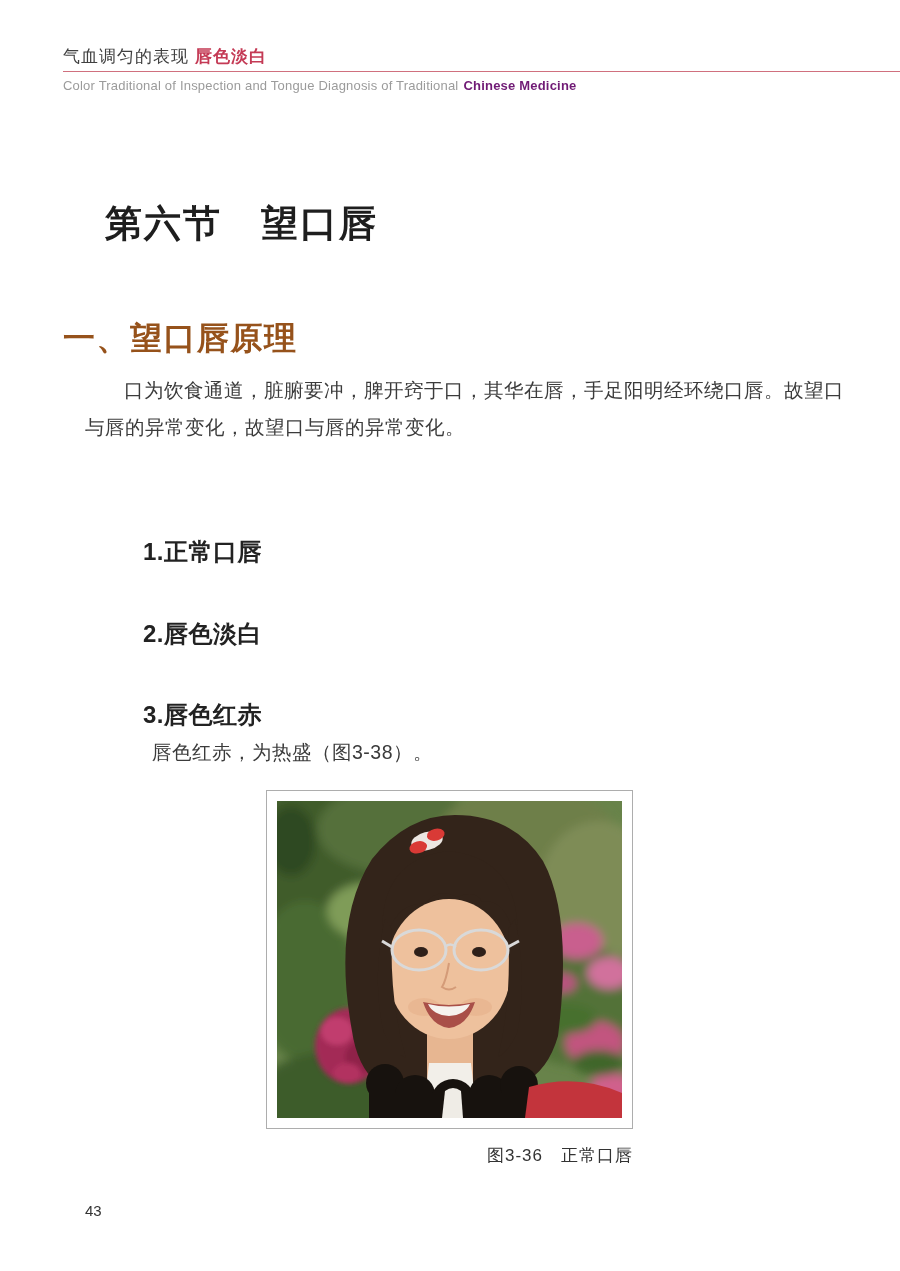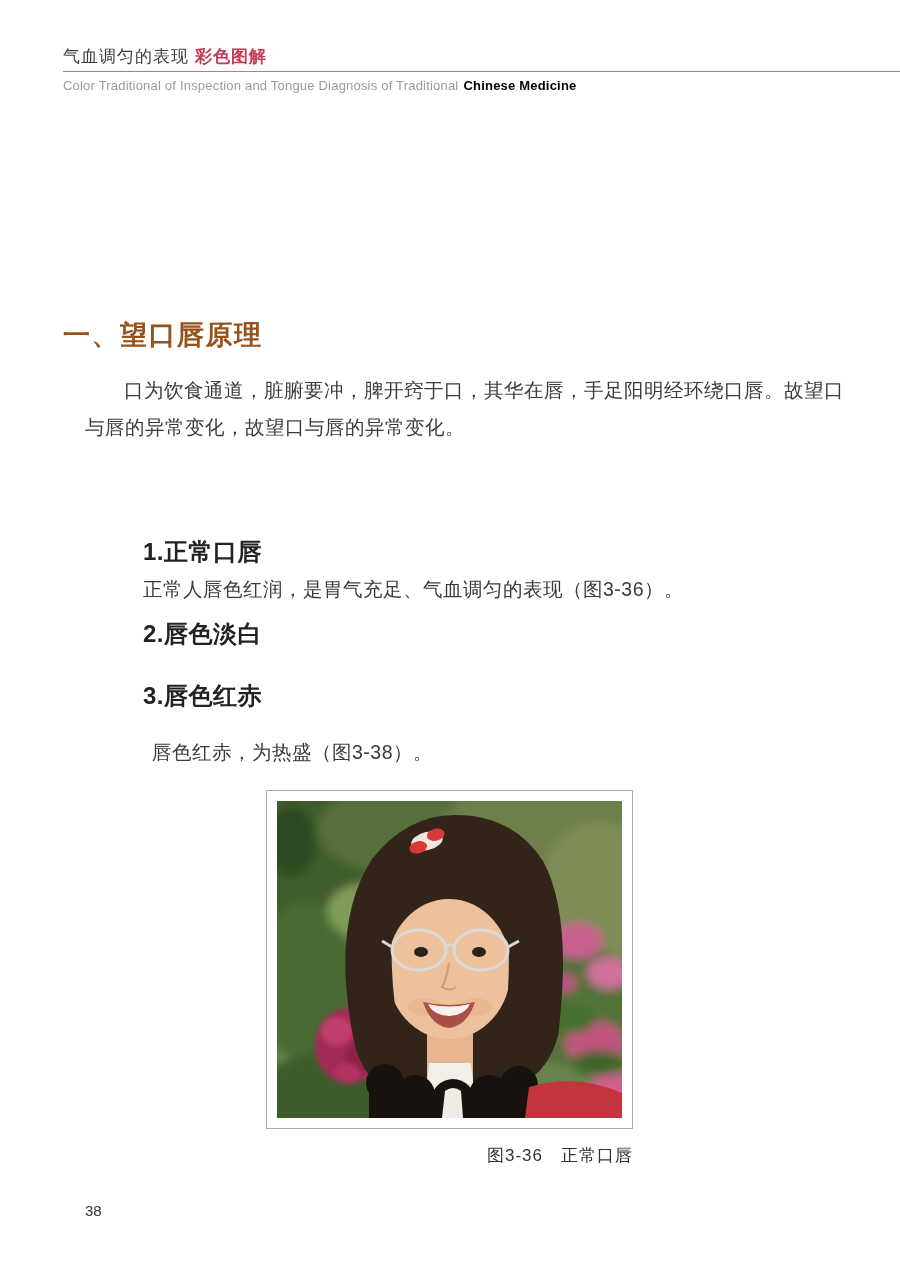--- a/index.html
+++ b/index.html
@@ -20,50 +20,50 @@
   }
   .header-cn .red { color: #c43a55; font-weight: 600; margin-left: 6px; }
   .header-rule {
     position: absolute; left: 63px; right: 0; top: 71px;
     height: 1px; background: #d0707e;
   }
   .header-en {
     position: absolute; left: 63px; top: 78px;
     font-size: 13px; color: #9b9b9b; letter-spacing: 0.2px;
   }
-  .header-en .bold { color: #000000; font-weight: bold; margin-left: 5px; }
+  .header-en .bold { color: #701a75; font-weight: bold; margin-left: 5px; }
   
   .section-title {
     position: absolute; left: 105px; top: 199px;
     font-size: 37px; font-weight: bold; color: #1e1e1e; letter-spacing: 2px;
   }
   
   .sub-heading {
     position: absolute; left: 63px;
-    font-size: 27px; font-weight: bold; color: #96521b; letter-spacing: 1.5px;
+    font-size: 32px; font-weight: bold; color: #96521b; letter-spacing: 1.5px;
   }
   .sub-heading.one { top: 317px; }
   .sub-heading.two { top: 469px; }
   
   .body-para {
     position: absolute; left: 85px; width: 762px;
     font-size: 19.5px; line-height: 37px; color: #3b3b3b;
     text-indent: 2em; letter-spacing: 0.5px; top: 372px;
   }
   .item-title {
     position: absolute; left: 143px;
     font-size: 24px; font-weight: bold; color: #222222; letter-spacing: 0.5px;
   }
   .item-text {
     position: absolute; left: 143px; width: 700px;
     font-size: 19.5px; color: #3b3b3b; letter-spacing: 0.5px;
   }
   .it1 { top: 536px; } .ip1 { top: 576px; }
   .it2 { top: 618px; } .ip2 { top: 658px; }
-  .it3 { top: 680px; } .ip3 { top: 739px; margin-left: 9px; }
+  .it3 { top: 699px; } .ip3 { top: 739px; margin-left: 9px; }
   
   .photo-frame {
     position: absolute; left: 266px; top: 790px;
     width: 367px; height: 339px;
     border: 1px solid #adadad; background: #ffffff; padding: 10px;
   }
   .photo-frame svg { display: block; width: 345px; height: 317px; }
   .figure-caption {
     position: absolute; left: 266px; top: 1144px; width: 367px;
     text-align: right; font-size: 17px; color: #333333; letter-spacing: 1px;
@@ -73,34 +73,34 @@
     position: absolute; left: 85px; top: 1202px;
     font-size: 15px; color: #333333;
   }
 </style>
 </head>
 <body>
 
 <div class="page">
 
   <div class="header-cn">
-    <span>气血调匀的表现</span><span class="red">彩色图解</span>
+    <span>气血调匀的表现</span><span class="red">唇色淡白</span>
   </div>
   <div class="header-rule"></div>
   <div class="header-en">
     <span>Color Traditional of Inspection and Tongue Diagnosis of Traditional</span><span class="bold">Chinese Medicine</span>
   </div>
 
+  <div class="section-title">第六节　望口唇</div>
 
   <div class="sub-heading one">一、望口唇原理</div>
   <p class="body-para">口为饮食通道，脏腑要冲，脾开窍于口，其华在唇，手足阳明经环绕口唇。故望口与唇的异常变化，故望口与唇的异常变化。</p>
 
 
   <div class="item-title it1">1.正常口唇</div>
-  <p class="item-text ip1">正常人唇色红润，是胃气充足、气血调匀的表现（图3-36）。</p>
 
   <div class="item-title it2">2.唇色淡白</div>
 
   <div class="item-title it3">3.唇色红赤</div>
   <p class="item-text ip3">唇色红赤，为热盛（图3-38）。</p>
 
   <div class="photo-frame">
     <svg viewBox="0 0 345 317" aria-hidden="true">
       <defs>
         <filter id="b4" x="-40%" y="-40%" width="180%" height="180%">
@@ -181,15 +181,15 @@
         <rect x="92" y="292" width="70" height="25"></rect>
         <rect x="190" y="292" width="70" height="25"></rect>
       </g>
       <path d="M 168 290 Q 176 284 184 290 L 186 317 L 165 317 Z" fill="#efece6"></path>
 
       <path d="M 252 286 Q 300 272 345 292 L 345 317 L 248 317 Z" fill="#c3343c"></path>
     </svg>
   </div>
   <div class="figure-caption">图3-36　正常口唇</div>
 
-  <div class="page-number">38</div>
+  <div class="page-number">43</div>
 
 </div>
 
 </body></html>

